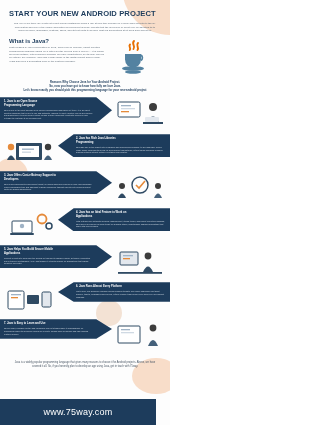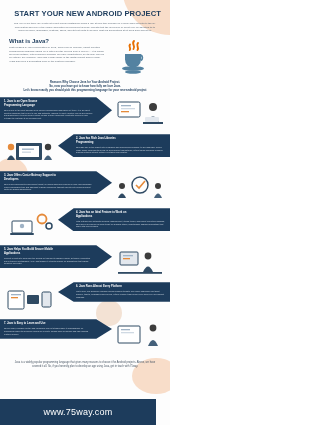--- a/index.html
+++ b/index.html
@@ -16,21 +16,21 @@
   .blob { position:absolute; background:#f7d9c4; border-radius:50%; z-index:0; }
   .blob-tr { width:62px; height:48px; right:-14px; top:-13px; border-radius:0 0 0 60px; background:#f8ddc9; }
   .blob-mid-l { width:34px; height:34px; left:-6px; top:158px; background:#f8ddc9; }
   .blob-br { width:48px; height:36px; right:-10px; top:358px; background:#f8ddc9; border-radius:50%; }
   .blob-m2 { width:26px; height:26px; left:96px; top:300px; background:#f3e2d4; }
 
   
   .header { position:relative; z-index:2; padding:9px 9px 0 9px; }
   .title {
     font-size:7.6px; line-height:9.2px; font-weight:bold;
-    color:#1d3c5c; text-align:right; letter-spacing:.1px;
+    color:#1d3c5c; text-align:left; letter-spacing:.1px;
   }
   .intro {
     margin-top:4px; font-size:2.5px; line-height:3.4px;
     color:#5c6a77; text-align:center; padding:0 4px;
   }
 
   
   .whatis { position:relative; z-index:2; margin-top:6px; padding:0 9px; display:flex; }
   .whatis-txt { width:98px; }
   .whatis h2 { font-size:6px; color:#1d3c5c; font-weight:bold; margin-bottom:2px; }

